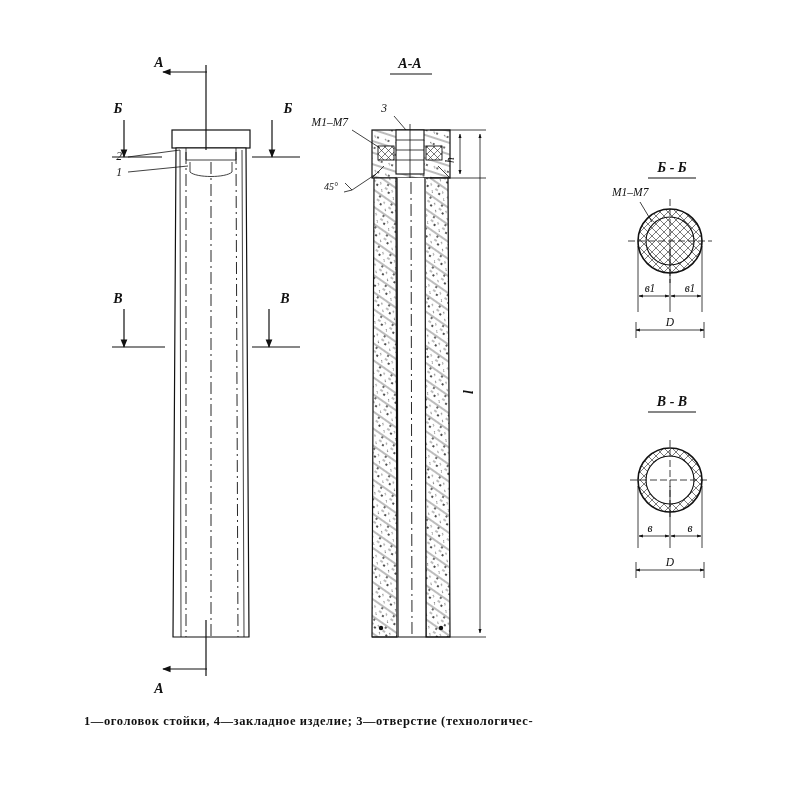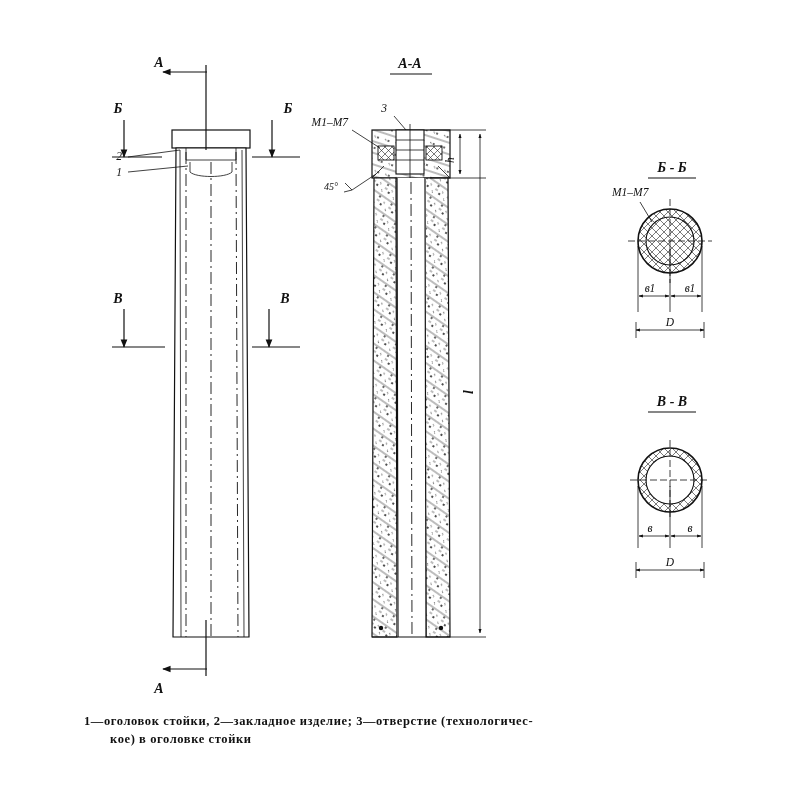--- a/index.html
+++ b/index.html
@@ -267,17 +267,16 @@
         <text class="lbl-sm" x="690" y="532" text-anchor="middle">в</text>
 
         <path d="M636 570 L704 570" class="ln-thin" marker-start="url(#arrTipSm)" marker-end="url(#arrTipSm)"></path>
         <path d="M636 562 L636 578 M704 562 L704 578" class="ln-thin"></path>
         <text class="lbl-sm" x="670" y="566" text-anchor="middle">D</text>
       </g>
     </svg>
   </div>
 
   <div class="caption">
-    <span>1—оголовок стойки, 2—закладное изделие; 3—отверстие (технологичес-</span>
-    <span class="ln2">кое) в оголовке стойки</span>
+    <span>1—оголовок стойки, 4—закладное изделие; 3—отверстие (технологичес-</span>
   </div>
 
 </div>
 
 </body></html>

